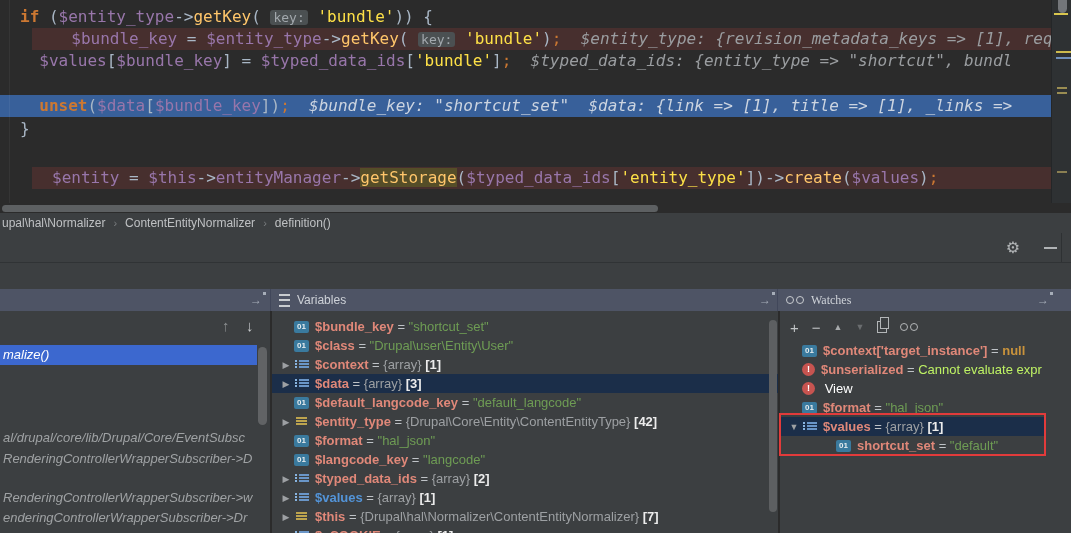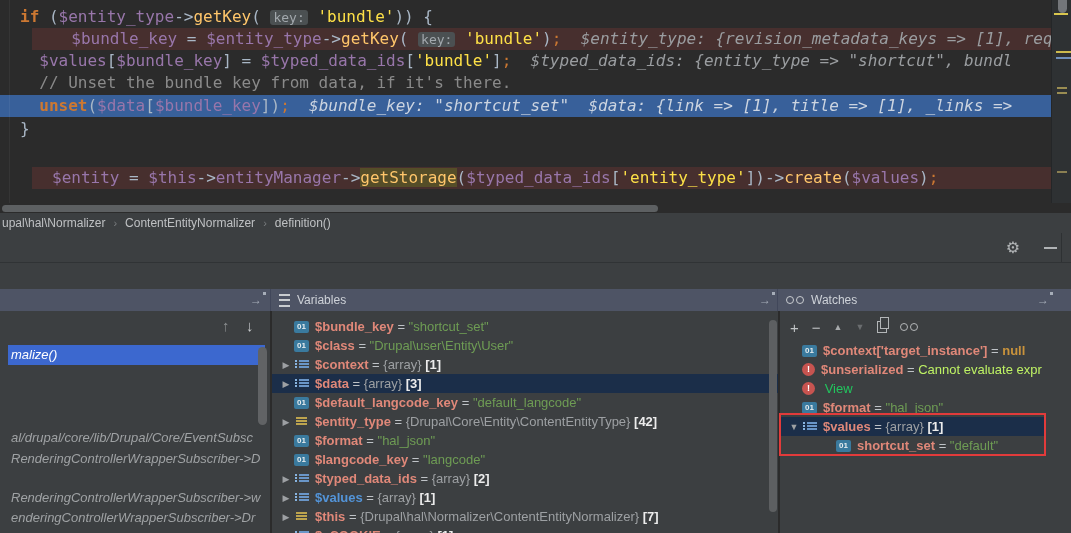--- a/index.html
+++ b/index.html
@@ -41,41 +41,41 @@
   .gear{position:absolute;right:51px;top:4px;font-size:16px;color:#b0b3b5;line-height:22px;}
   .hidebtn{position:absolute;right:14px;top:14px;width:13px;height:2px;background:#b0b3b5;}
   .vsep{position:absolute;right:9px;top:0;height:29px;width:1px;background:#2e3133;}
 
   
   .pheaders{position:absolute;top:289px;left:0;width:1071px;height:22px;background:#4e5465;display:flex;}
   .ph{position:relative;height:22px;box-sizing:border-box;border-right:1px solid #41475a;display:flex;
       align-items:center;font-size:12px;color:#ced2d8;}
   .ph.frames{width:271px;justify-content:flex-end;padding-right:8px;}
   .ph.vars{width:507px;padding-left:8px;}
-  .ph.watch{flex:1;padding-left:8px;border-right:none;}
+  .ph.watch{flex:1;padding-left:8px;border-right:none;font-family:Liberation Serif, serif;}
   .pin{color:#a6adb8;font-size:12px;position:relative;line-height:12px;}
   .pin::after{content:"";position:absolute;right:-4px;top:-2px;width:3px;height:3px;background:currentColor;}
   .mla{margin-left:auto;}
   .mr22{margin-right:22px;}
   .hamb{width:11px;height:9px;margin-right:7px;display:inline-block;border-top:2px solid #c9ccd0;border-bottom:2px solid #c9ccd0;
         background:linear-gradient(#c9ccd0,#c9ccd0) center/11px 2px no-repeat;}
   .glass{width:18px;height:8px;margin-right:7px;position:relative;display:inline-block;}
   .glass::before,.glass::after{content:"";position:absolute;top:0;width:8px;height:8px;border:1.5px solid #c9ccd0;
         border-radius:50%;box-sizing:border-box;}
   .glass::before{left:0;}.glass::after{left:10px;}
   .glass.gsm::before,.glass.gsm::after{border-color:#b3b6b8;}
 
   
   .frames-p{position:absolute;top:311px;left:0;width:270px;height:222px;background:#3c3f41;border-right:2px solid #2b2b2b;overflow:hidden;box-sizing:content-box;}
   .vars-p{position:absolute;top:311px;left:272px;width:506px;height:222px;background:#3c3f41;border-right:2px solid #2b2b2b;overflow:hidden;}
   .watch-p{position:absolute;top:311px;left:780px;width:291px;height:222px;background:#3c3f41;overflow:hidden;}
 
   .fup{position:absolute;top:6px;left:222px;font-size:15px;color:#8b8e90;}
   .fdn{position:absolute;top:6px;left:246px;font-size:15px;color:#c6c8ca;}
-  .frow{position:absolute;left:8px;width:257px;height:20px;font-size:13px;font-style:italic;color:#9fa2a4;
+  .frow{position:absolute;left:0;width:257px;height:20px;font-size:13px;font-style:italic;color:#9fa2a4;
         line-height:20px;padding-left:3px;white-space:nowrap;overflow:hidden;box-sizing:border-box;}
   .frow.selected{background:#3c68cf;color:#ffffff;}
   .fscroll{position:absolute;left:258px;top:36px;width:9px;height:78px;background:#616365;border-radius:5px;}
   .vscroll{position:absolute;right:1px;top:9px;width:8px;height:192px;background:#5d5f61;border-radius:4px;}
 
   .trow{position:absolute;left:0;width:100%;height:19px;display:flex;align-items:center;font-size:13px;color:#c2c5c7;
         padding-left:6px;box-sizing:border-box;white-space:nowrap;overflow:hidden;}
   .trow span{white-space:pre;}
   .trow.selected{background:#1b2e49;}
   .watch-p .trow.selected{width:266px;}
@@ -92,21 +92,21 @@
   .ic.error{background:#c75450;border-radius:50%;width:13px;height:13px;color:#fff;font-size:9px;font-weight:bold;
         text-align:center;line-height:13px;}
   .nm{color:#e08879;font-weight:bold;}
   .nmB{color:#5394d8;font-weight:bold;}
   .eq{color:#bfc3c7;}
   .v-str{color:#6e9c54;}
   .v-dim{color:#9da0a3;}
   .v-cnt{color:#ececec;font-weight:bold;}
   .v-null{color:#c9933c;font-weight:bold;}
   .v-err{color:#bef264;}
-  .v-link{color:#22c55e;}
+  .v-link{color:#ffffff;}
 
   .wtools{position:absolute;top:4px;left:0;width:100%;height:24px;display:flex;align-items:center;gap:13px;
           padding-left:10px;box-sizing:border-box;color:#c0c3c5;}
   .wt-plus{font-size:15px;line-height:15px;}
   .wt-up{font-size:9px;color:#a8abad;}
   .wt-dn{font-size:9px;color:#6a6d6f;}
   .wt-copy{width:10px;height:12px;border:1.5px solid #b3b6b8;position:relative;box-sizing:border-box;display:inline-block;}
   .wt-copy::before{content:"";position:absolute;left:2px;top:-5px;width:9px;height:12px;border:1.5px solid #b3b6b8;
         background:#3c3f41;box-sizing:border-box;}
 
@@ -115,21 +115,21 @@
 </head>
 <body>
 
 <div id="app">
 
   <div class="editor">
     <div id="code-lines">
         <div class="code-line" style="top: 6px;"><span class="seg-kw">if</span><span class="seg-pun"> (</span><span class="seg-var">$entity_type</span><span class="seg-pun">-&gt;</span><span class="seg-fn">getKey</span><span class="seg-pun">( </span><span class="seg-chip">key:</span><span class="seg-pun"> </span><span class="seg-str">'bundle'</span><span class="seg-pun">)) {</span></div>
         <div class="code-line bg-break" style="top: 28px;"><span class="seg-pun">  </span><span class="seg-var">$bundle_key</span><span class="seg-pun"> = </span><span class="seg-var">$entity_type</span><span class="seg-pun">-&gt;</span><span class="seg-fn">getKey</span><span class="seg-pun">( </span><span class="seg-chip">key:</span><span class="seg-pun"> </span><span class="seg-str">'bundle'</span><span class="seg-pun">)</span><span class="seg-semi">;</span><span class="seg-hint">  $entity_type: {revision_metadata_keys =&gt; [1], requ</span></div>
         <div class="code-line" style="top: 50px;"><span class="seg-pun">  </span><span class="seg-var">$values</span><span class="seg-pun">[</span><span class="seg-var">$bundle_key</span><span class="seg-pun">] = </span><span class="seg-var">$typed_data_ids</span><span class="seg-pun">[</span><span class="seg-str">'bundle'</span><span class="seg-pun">]</span><span class="seg-semi">;</span><span class="seg-hint">  $typed_data_ids: {entity_type =&gt; "shortcut", bundl</span></div>
-        <div class="code-line" style="top: 72px;"><span class="seg-pun">  </span><span class="seg-cmt">// Unset the bundle key from data, if it's there.</span></div>
+        <div class="code-line" style="top: 72px;"><span class="seg-pun">  </span></div>
         <div class="code-line bg-exec" style="top: 95px;"><span class="seg-pun">  </span><span class="seg-kw">unset</span><span class="seg-pun">(</span><span class="seg-var">$data</span><span class="seg-pun">[</span><span class="seg-var">$bundle_key</span><span class="seg-pun">])</span><span class="seg-semi">;</span><span class="seg-hintB">  $bundle_key: "shortcut_set"  $data: {link =&gt; [1], title =&gt; [1], _links =&gt;</span></div>
         <div class="code-line" style="top: 118px;"><span class="seg-pun">}</span></div>
         <div class="code-line bg-break" style="top: 167px;"><span class="seg-var">$entity</span><span class="seg-pun"> = </span><span class="seg-var">$this</span><span class="seg-pun">-&gt;</span><span class="seg-var">entityManager</span><span class="seg-pun">-&gt;</span><span class="seg-hlfn">getStorage</span><span class="seg-pun">(</span><span class="seg-var">$typed_data_ids</span><span class="seg-pun">[</span><span class="seg-str">'entity_type'</span><span class="seg-pun">])</span><span class="seg-pun">-&gt;</span><span class="seg-fn">create</span><span class="seg-pun">(</span><span class="seg-var">$values</span><span class="seg-pun">)</span><span class="seg-semi">;</span></div>
       </div>
     <div class="gutterline"></div>
     <div class="stripe">
       <div class="stripe-thumb"></div>
       <div id="stripe-marks">
           <div class="smark" style="top: 13px; left: 2px; width: 14px; background: rgb(217, 198, 78);"></div>
           <div class="smark" style="top: 51px; left: 4px; width: 15px; background: rgb(205, 187, 78);"></div>

